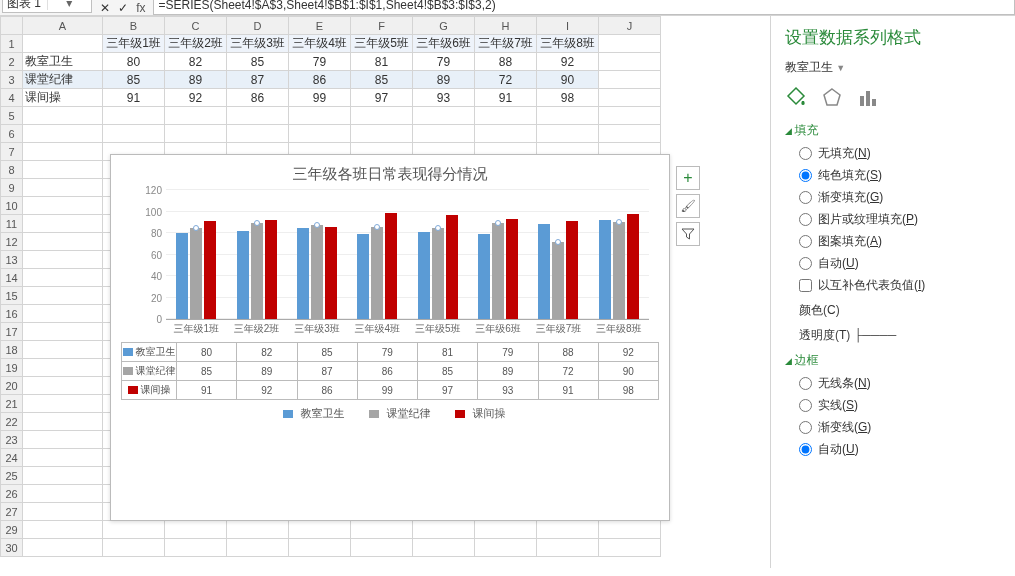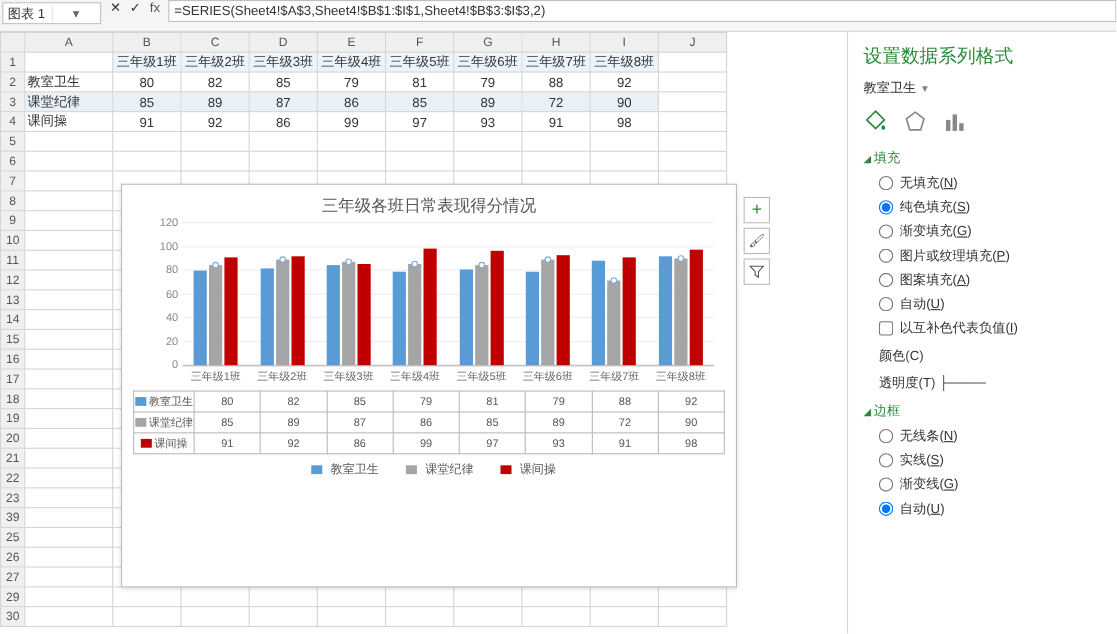--- a/index.html
+++ b/index.html
@@ -1,17 +1,17 @@
 <!DOCTYPE html>
 <html><head>
 <meta charset="utf-8">
 <style>
 *{box-sizing:border-box;margin:0;padding:0;font-family:"Microsoft YaHei","SimSun",sans-serif;font-size:12px;color:#333}
 body{background:#fff;overflow:hidden;width:1015px;height:576px;position:relative}
-.top-bar{height:29px;display:flex;align-items:flex-start;border-bottom:1px solid #d4d4d4;background:#f5f5f5}
+.top-bar{height:16px;display:flex;align-items:flex-end;border-bottom:1px solid #d4d4d4;background:#f5f5f5}
 .name-box{width:90px;height:20px;margin:2px 0 2px 2px;display:flex;align-items:center;border:1px solid #c0c0c0;background:#fff}
 .name-box span{flex:1;padding:0 4px}
 .name-box .dd{width:14px;text-align:center;color:#666;border-left:1px solid #e0e0e0}
 .fx-icons{display:flex;align-items:center;gap:8px;padding:0 8px;color:#999}
 .fx-icons .fx{color:#555}
 .formula-input{flex:1;height:20px;border:1px solid #c0c0c0;background:#fff;padding:0 4px;display:flex;align-items:center;font-family:Consolas,monospace}
 .main{display:flex;height:552px}
 .sheet-area{width:770px;position:relative;overflow:hidden}
 .grid{border-collapse:collapse;table-layout:fixed}
 .grid td,.grid th{border:1px solid #d4d4d4;height:18px;text-align:center;font-weight:normal;overflow:hidden;white-space:nowrap}
@@ -384,21 +384,21 @@
             <td class="cell"></td>
             <td class="cell"></td>
             <td class="cell"></td>
             <td class="cell"></td>
             <td class="cell"></td>
             <td class="cell"></td>
             <td class="cell"></td>
             <td class="cell"></td>
           </tr>
           <tr>
-            <th class="rowh">39</th>
+            <th class="rowh">24</th>
             <td class="cell"></td>
             <td class="cell"></td>
             <td class="cell"></td>
             <td class="cell"></td>
             <td class="cell"></td>
             <td class="cell"></td>
             <td class="cell"></td>
             <td class="cell"></td>
             <td class="cell"></td>
             <td class="cell"></td>

